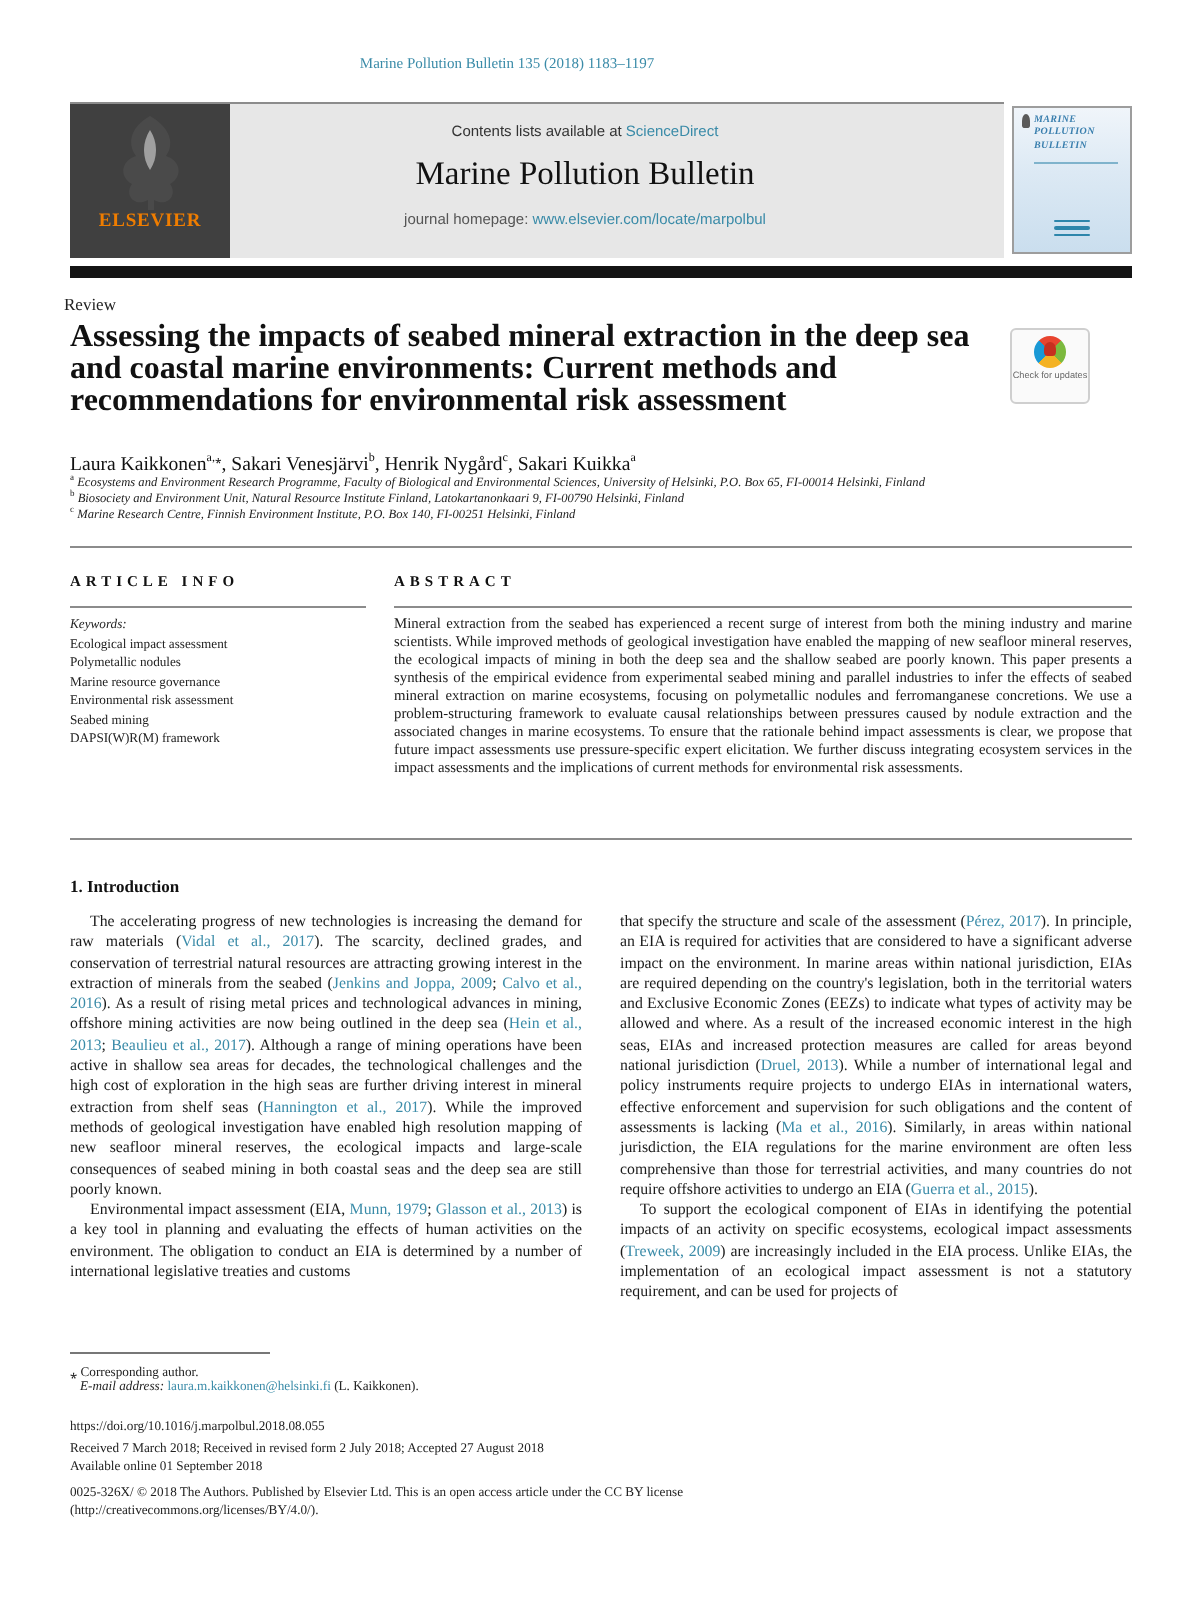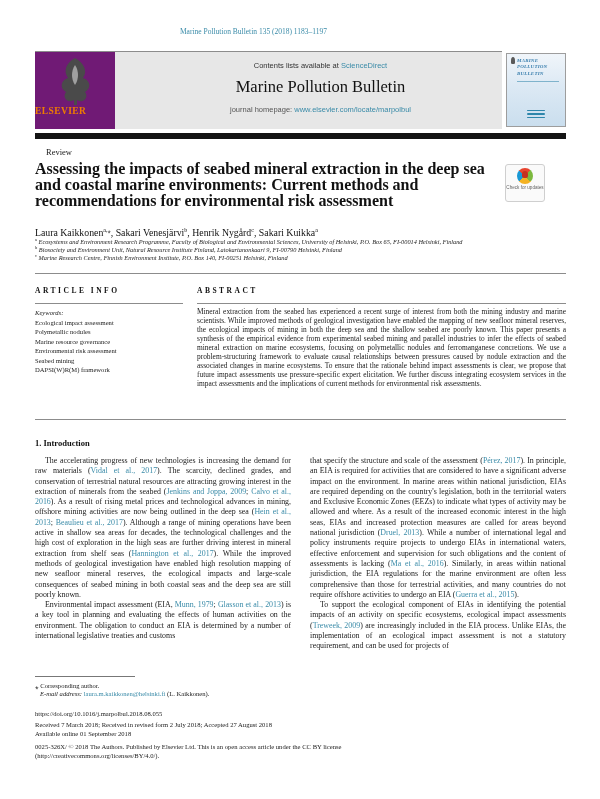--- a/index.html
+++ b/index.html
@@ -7,40 +7,40 @@
     width:600px;height:799px;position:relative;background:#ffffff;
     font-family:"Liberation Serif", serif;color:#1a1a1a;overflow:hidden;
   }
   .abs{position:absolute;}
   .link{color:#3a8ba8;cursor:pointer;}
   .ref-link{color:#3a8ba8;margin-top:48px;}
   
   .citation{top:27px;left:0;width:507px;text-align:center;font-size:7.5px;color:#3a8ba8;}
   
   .banner{top:51px;left:35px;width:467px;height:77px;background:#e7e7e7;border-top:1px solid #8c8c8c;}
-  .elsevier-block{position:absolute;left:0;top:0;width:80px;height:77px;background:#701a75;}
+  .elsevier-block{position:absolute;left:0;top:0;width:80px;height:77px;background:#404040;text-align:center;}
   .elsevier-tree{display:block;margin:3px auto 0 auto;}
   .elsevier-word{font-size:9.5px;font-weight:bold;color:#ef7d00;letter-spacing:0.4px;margin-top:-1px;}
-  .banner-center{position:absolute;left:92px;top:0;width:387px;height:77px;text-align:center;font-family:"Liberation Sans", sans-serif;}
+  .banner-center{position:absolute;left:64px;top:0;width:387px;height:77px;text-align:center;font-family:"Liberation Sans", sans-serif;}
   .contents-line{margin-top:9px;font-size:7.5px;color:#333;}
   .banner-title{margin-top:7px;font-size:16.5px;font-family:"Liberation Serif", serif;color:#111;}
   .homepage-line{margin-top:8px;font-size:7.5px;color:#555;}
   
   .cover{top:53px;left:506px;width:60px;height:74px;border:1px solid #9d9d9d;
     background:linear-gradient(180deg,#f0f5fa 0%,#dcE9f4 45%,#cadeee 100%);box-sizing:border-box;}
   .cover-tree{position:absolute;left:4px;top:3px;width:4px;height:7px;background:#5a5a5a;border-radius:50% 50% 20% 20%;}
   .cover-title{position:absolute;left:10px;top:4px;width:44px;font-size:5px;line-height:1.25;font-weight:bold;
     color:#3a7fae;font-style:italic;letter-spacing:0.2px;}
   .cover-rule{position:absolute;left:10px;top:27px;width:42px;height:1px;background:#7fb3cc;}
   .cover-bars{position:absolute;left:50%;bottom:6px;transform:translateX(-50%);}
   .cover-bars div{width:18px;height:1.5px;background:#2e86ab;margin:2px auto;border-radius:1px;}
   
   .blackbar{top:133px;left:35px;width:531px;height:6px;background:#141414;}
   
-  .review{top:147px;left:46px;font-size:8.5px;color:#222;}
+  .review{top:147px;left:32px;font-size:8.5px;color:#222;}
   .title{top:161px;left:35px;width:452px;font-size:16px;line-height:16.2px;font-weight:600;color:#111;}
   .badge{top:164px;left:505px;width:40px;height:38px;background:#fafafa;border:1px solid #cfcfcf;border-radius:3px;
     text-align:center;box-sizing:border-box;cursor:pointer;}
   .badge-circle{width:16px;height:16px;border-radius:50%;margin:3px auto 1px auto;
     background:conic-gradient(from -45deg,#e8442f 0 25%,#7cb93e 25% 50%,#f4b223 50% 75%,#1a99d5 75% 100%);
     position:relative;}
   .badge-circle::after{content:"";position:absolute;left:5px;top:3px;width:6px;height:7px;background:#c62f1f;
     border-radius:50% 50% 30% 30%;}
   .badge-text{font-size:4.6px;line-height:1.25;color:#666;font-family:"Liberation Sans", sans-serif;}
   .authors{top:217px;left:35px;width:500px;font-size:9.8px;color:#111;}

